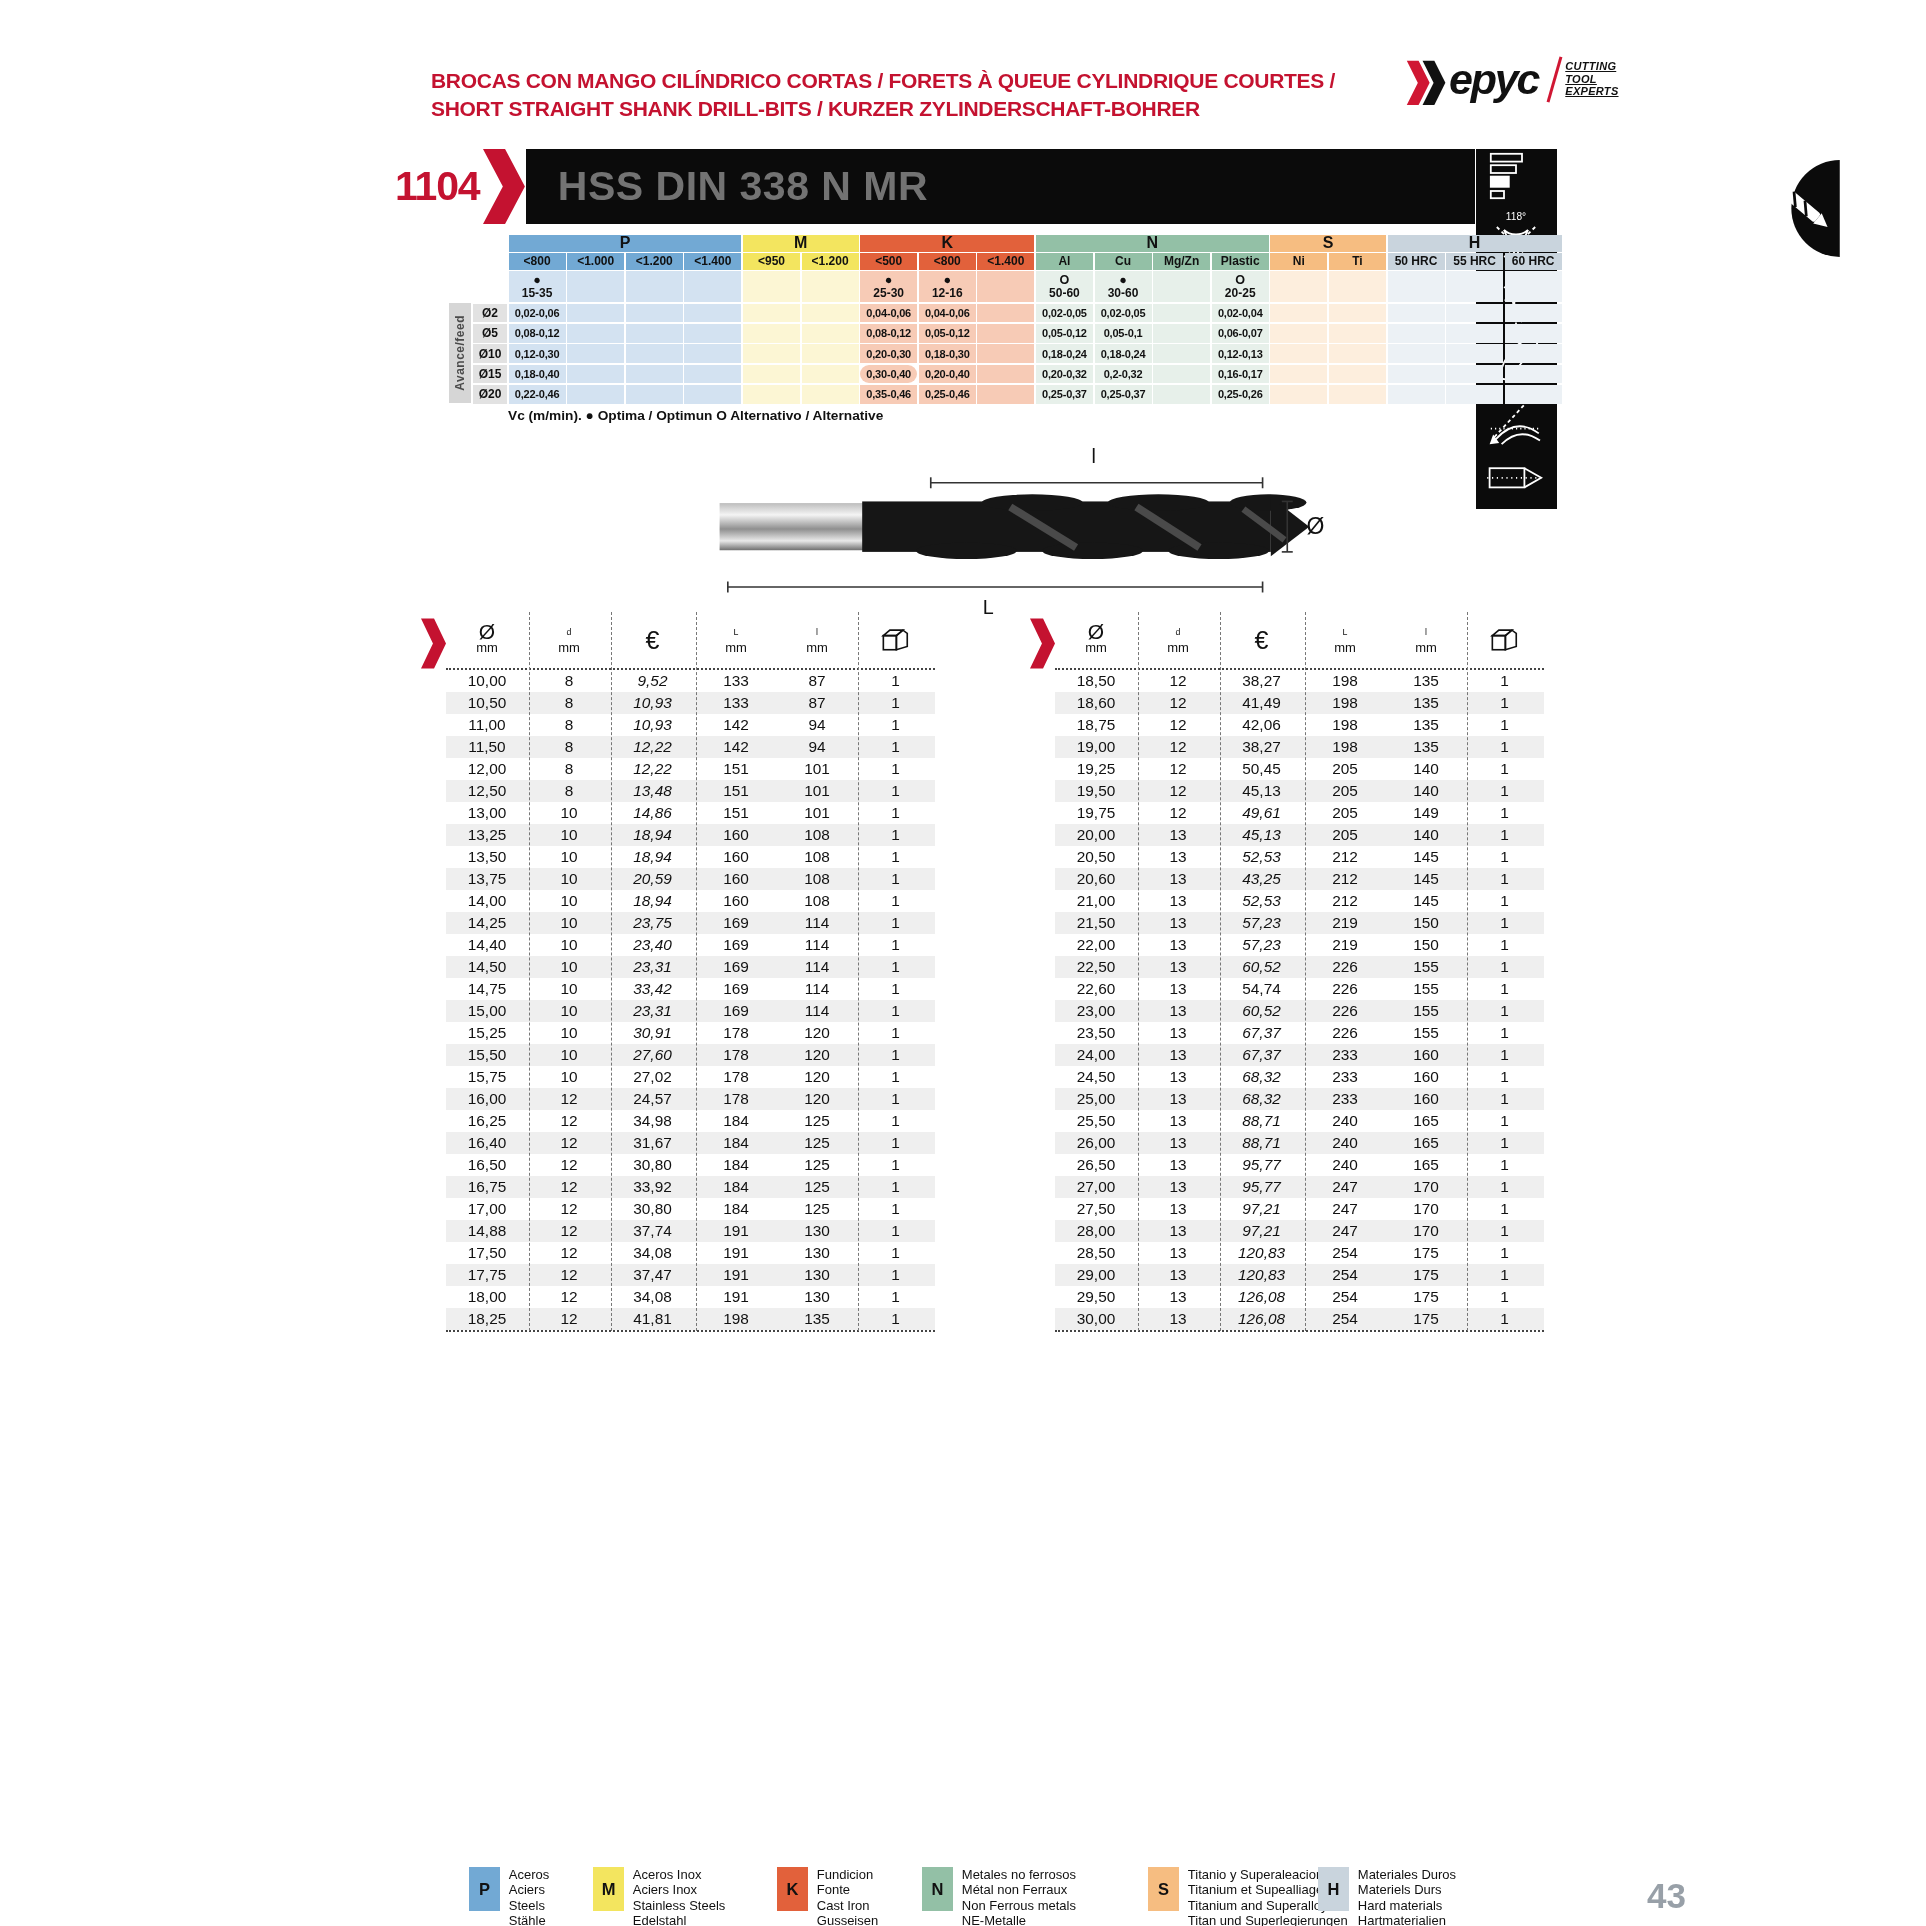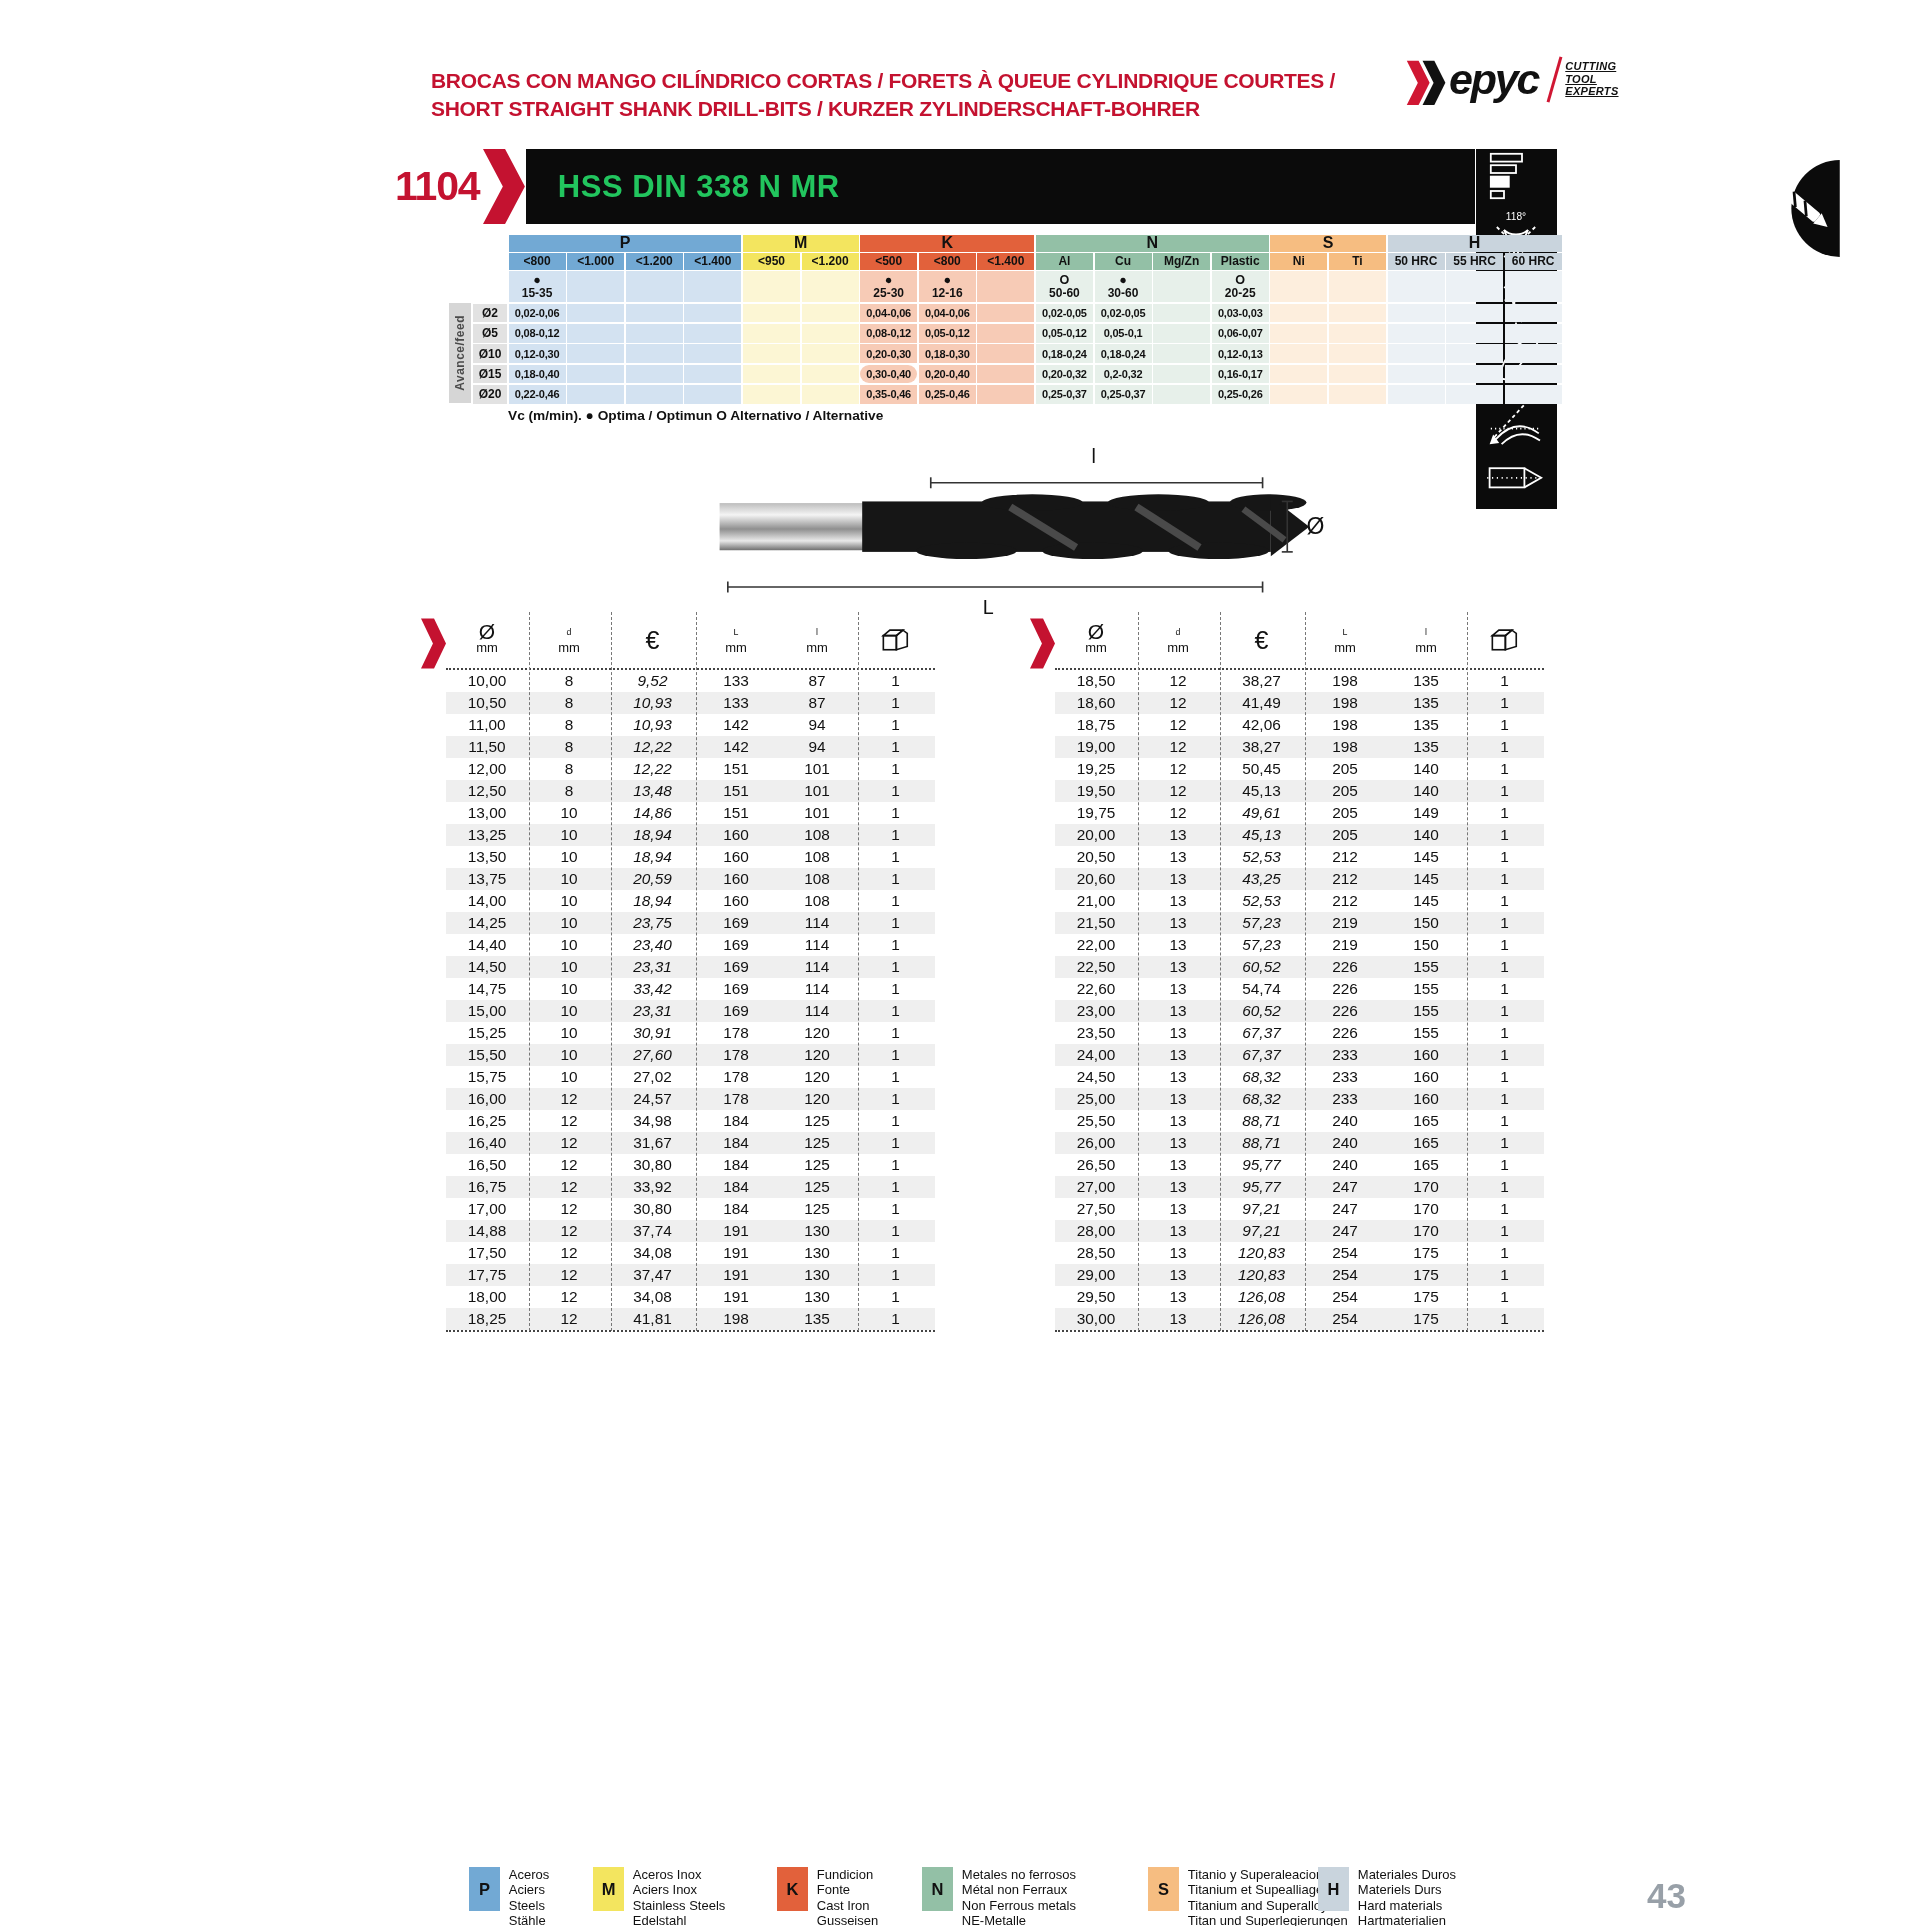--- a/index.html
+++ b/index.html
@@ -15,21 +15,21 @@
   .lg-chev{font-style:normal;font-weight:900;}
   .lg-chev.red{color:#d01733;margin-right:-16.5px;}
   .lg-word{letter-spacing:-2.2px;margin-left:1.1px;}
   .logo-slash{width:2.7px;height:47px;background:#d01733;transform:rotate(16deg);margin:0 10px 0 14.3px;}
   .logo-tag{font-size:11px;line-height:12.6px;font-weight:bold;font-style:italic;letter-spacing:0.3px;text-decoration:underline;}
 
   
   .product-bar{position:absolute;left:395px;top:133px;height:75px;display:flex;align-items:stretch;}
   .prod-code{color:#c41230;font-size:41px;font-weight:bold;align-self:center;letter-spacing:-1.1px;margin-right:3.3px;}
   .prod-black{background:#0b0b0b;display:flex;align-items:center;width:1031px;position:relative;}
-  .prod-name{color:#22c55e;font-size:31px;font-weight:bold;margin-left:32px;letter-spacing:0.5px;white-space:nowrap;}
+  .prod-name{color:#737373;font-size:41px;font-weight:bold;margin-left:32px;letter-spacing:0.5px;white-space:nowrap;}
   .icon-strip{position:absolute;right:0;top:0;bottom:0;display:flex;flex-direction:column;}
   .icon-tile{width:81px;border-left:1.6px solid #fff;display:flex;align-items:center;justify-content:center;background:#0b0b0b;}
 
   
   .cutting{position:absolute;left:473px;top:219px;display:grid;
            grid-template-columns:34px repeat(18,57px);
            grid-template-rows:16.5px 16.5px 31px repeat(5,18.7px);gap:1.6px;}
   .c-cell{display:flex;align-items:center;justify-content:center;font-weight:bold;}
   .c-group{font-size:16px;}
   .c-sub{font-size:12px;}
@@ -229,21 +229,21 @@
       <div class="c-cell c-feed" style="background: rgb(211, 226, 241);"></div>
       <div class="c-cell c-feed" style="background: rgb(211, 226, 241);"></div>
       <div class="c-cell c-feed" style="background: rgb(252, 246, 212);"></div>
       <div class="c-cell c-feed" style="background: rgb(252, 246, 212);"></div>
       <div class="c-cell c-feed" style="background: rgb(247, 203, 182);">0,04-0,06</div>
       <div class="c-cell c-feed" style="background: rgb(247, 203, 182);">0,04-0,06</div>
       <div class="c-cell c-feed" style="background: rgb(247, 203, 182);"></div>
       <div class="c-cell c-feed" style="background: rgb(231, 240, 234);">0,02-0,05</div>
       <div class="c-cell c-feed" style="background: rgb(231, 240, 234);">0,02-0,05</div>
       <div class="c-cell c-feed" style="background: rgb(231, 240, 234);"></div>
-      <div class="c-cell c-feed" style="background: rgb(231, 240, 234);">0,03-0,03</div>
+      <div class="c-cell c-feed" style="background: rgb(231, 240, 234);">0,02-0,04</div>
       <div class="c-cell c-feed" style="background: rgb(253, 238, 221);"></div>
       <div class="c-cell c-feed" style="background: rgb(253, 238, 221);"></div>
       <div class="c-cell c-feed" style="background: rgb(236, 241, 245);"></div>
       <div class="c-cell c-feed" style="background: rgb(236, 241, 245);"></div>
       <div class="c-cell c-feed" style="background: rgb(236, 241, 245);"></div>
       <div class="c-cell c-rowlab">Ø5</div>
       <div class="c-cell c-feed" style="background: rgb(211, 226, 241);">0,08-0,12</div>
       <div class="c-cell c-feed" style="background: rgb(211, 226, 241);"></div>
       <div class="c-cell c-feed" style="background: rgb(211, 226, 241);"></div>
       <div class="c-cell c-feed" style="background: rgb(211, 226, 241);"></div>

